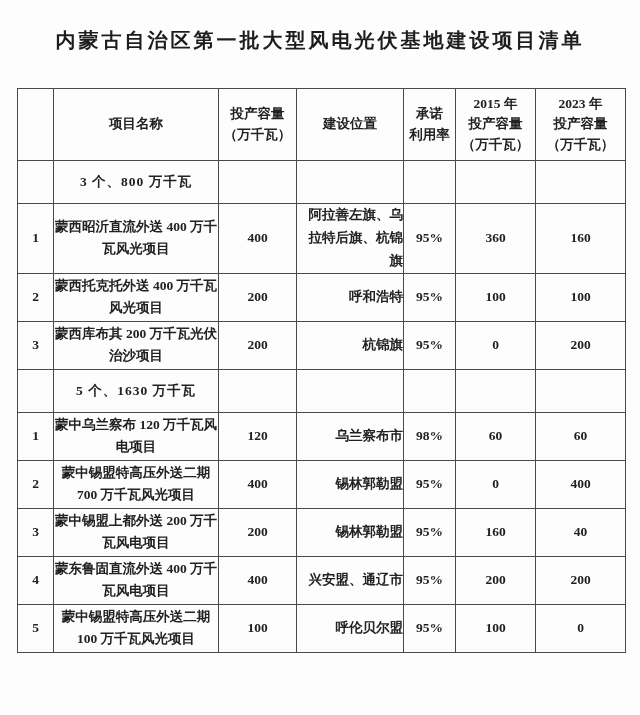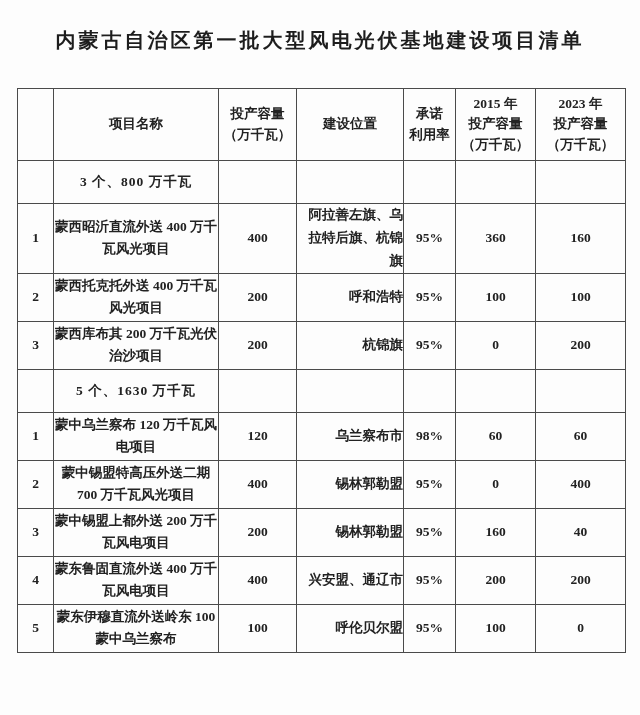--- a/index.html
+++ b/index.html
@@ -212,21 +212,21 @@
       <td class="c-name">蒙东鲁固直流外送 400 万千瓦风电项目</td>
       <td class="c-center">400</td>
       <td class="c-loc">兴安盟、通辽市</td>
       <td class="c-center">95%</td>
       <td class="c-center">200</td>
       <td class="c-center">200</td>
     </tr>
 
     <tr class="h-std">
       <td class="c-center">5</td>
-      <td class="c-name">蒙东伊穆直流外送岭东 100 蒙中乌兰察布</td>
+      <td class="c-name">蒙中锡盟特高压外送二期 100 万千瓦风光项目</td>
       <td class="c-center">100</td>
       <td class="c-loc">呼伦贝尔盟</td>
       <td class="c-center">95%</td>
       <td class="c-center">100</td>
       <td class="c-center">0</td>
     </tr>
 
   </tbody>
     </table>
 </div>

